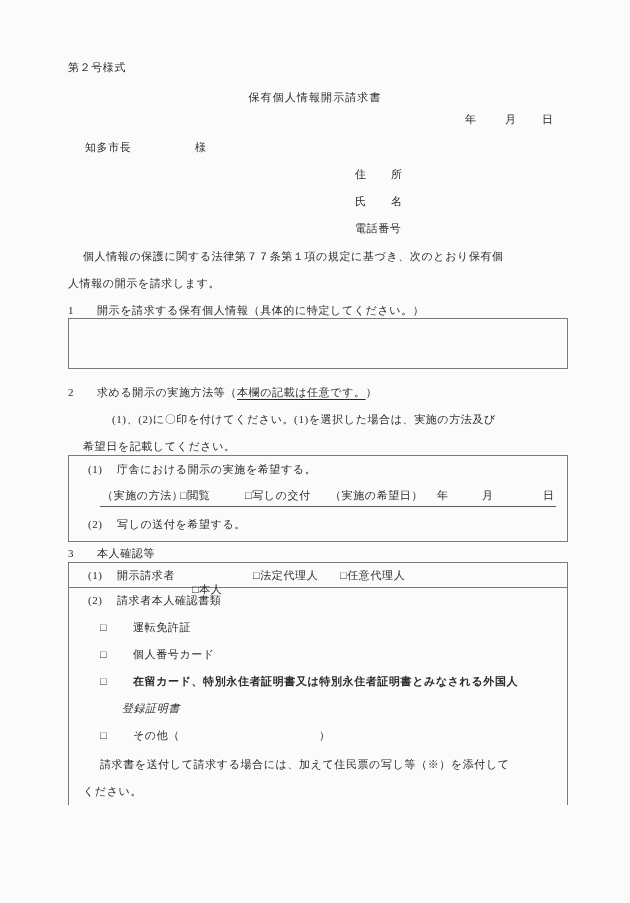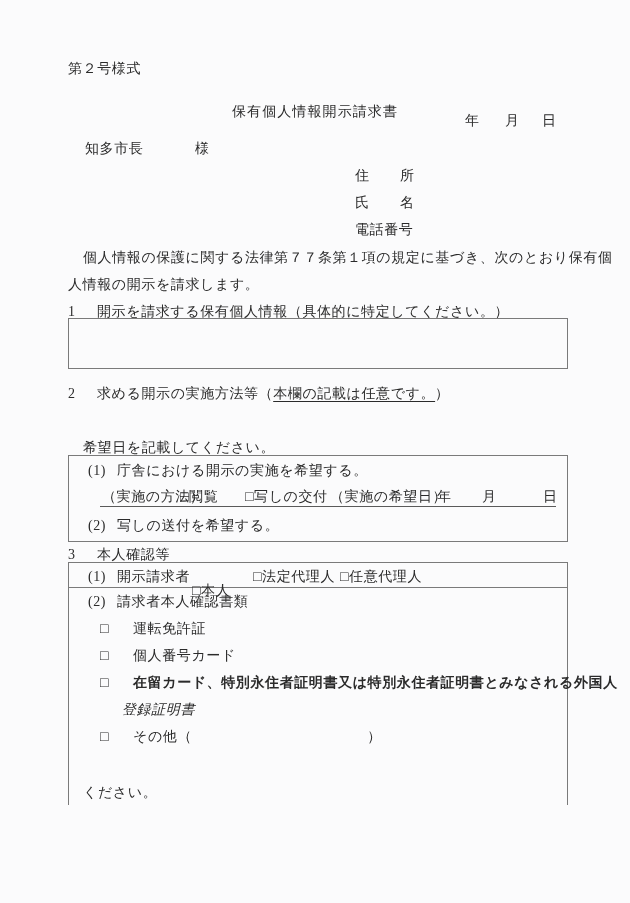--- a/index.html
+++ b/index.html
@@ -20,28 +20,28 @@
     left: 0;
     top: 0;
     width: 630px;
     height: 903px;
   }
 
   
   .t {
     position: absolute;
     white-space: pre;
-    font-size: 14px;
+    font-size: 11px;
     line-height: 1;
     letter-spacing: 0.6px;
   }
 
   
   .form-no   { left: 68px;  top: 62px; }
-  .doc-title { left: 0;     top: 105px; width: 630px; text-align: center; letter-spacing: 1.1px; }
+  .doc-title { left: 0;     top: 92px; width: 630px; text-align: center; letter-spacing: 1.1px; }
 
   .date-y { left: 465px; top: 114px; }
   .date-m { left: 505px; top: 114px; }
   .date-d { left: 542px; top: 114px; }
 
   .addressee      { left: 85px;  top: 142px; }
   .addressee-hon  { left: 195px; top: 142px; }
 
   .field-addr  { left: 355px; top: 169px; letter-spacing: 1px; }
   .field-name  { left: 355px; top: 196px; letter-spacing: 1px; }
@@ -169,20 +169,21 @@
   <div class="t intro-l1">個人情報の保護に関する法律第７７条第１項の規定に基づき、次のとおり保有個</div>
   <div class="t intro-l2">人情報の開示を請求します。</div>
 
   <div class="t s1-num">1</div>
   <div class="t s1-label">開示を請求する保有個人情報（具体的に特定してください。）</div>
   <div class="box1"></div>
 
   <div class="t s2-num">2</div>
   <div class="t s2-label"><span>求める開示の実施方法等（</span><span class="underline-note">本欄の記載は任意です。</span><span>）</span></div>
 
+  <div class="t s2-i1">(1)、(2)に〇印を付けてください。(1)を選択した場合は、実施の方法及び</div>
   <div class="t s2-i2">希望日を記載してください。</div>
 
   <div class="box2"></div>
 
   <div class="t b2-r1">(1)</div>
   <div class="t b2-r1t">庁舎における開示の実施を希望する。</div>
 
   <div class="b2-method-rule"></div>
   <div class="t b2-m-label">（実施の方法）</div>
   <div class="t b2-m-o1">□閲覧</div>
@@ -216,15 +217,16 @@
   <div class="t b3-cb2">□</div>
   <div class="t b3-cb2t">個人番号カード</div>
 
   <div class="t b3-cb3">□</div>
   <div class="t b3-cb3t">在留カード、特別永住者証明書又は特別永住者証明書とみなされる外国人</div>
   <div class="t b3-cb3w">登録証明書</div>
 
   <div class="t b3-cb4">□</div>
   <div class="t b3-cb4t">その他（　　　　　　　　　　　　）</div>
 
+  <div class="t b3-note1">請求書を送付して請求する場合には、加えて住民票の写し等（※）を添付して</div>
   <div class="t b3-note2">ください。</div>
 
 </div>
 
 </body></html>

